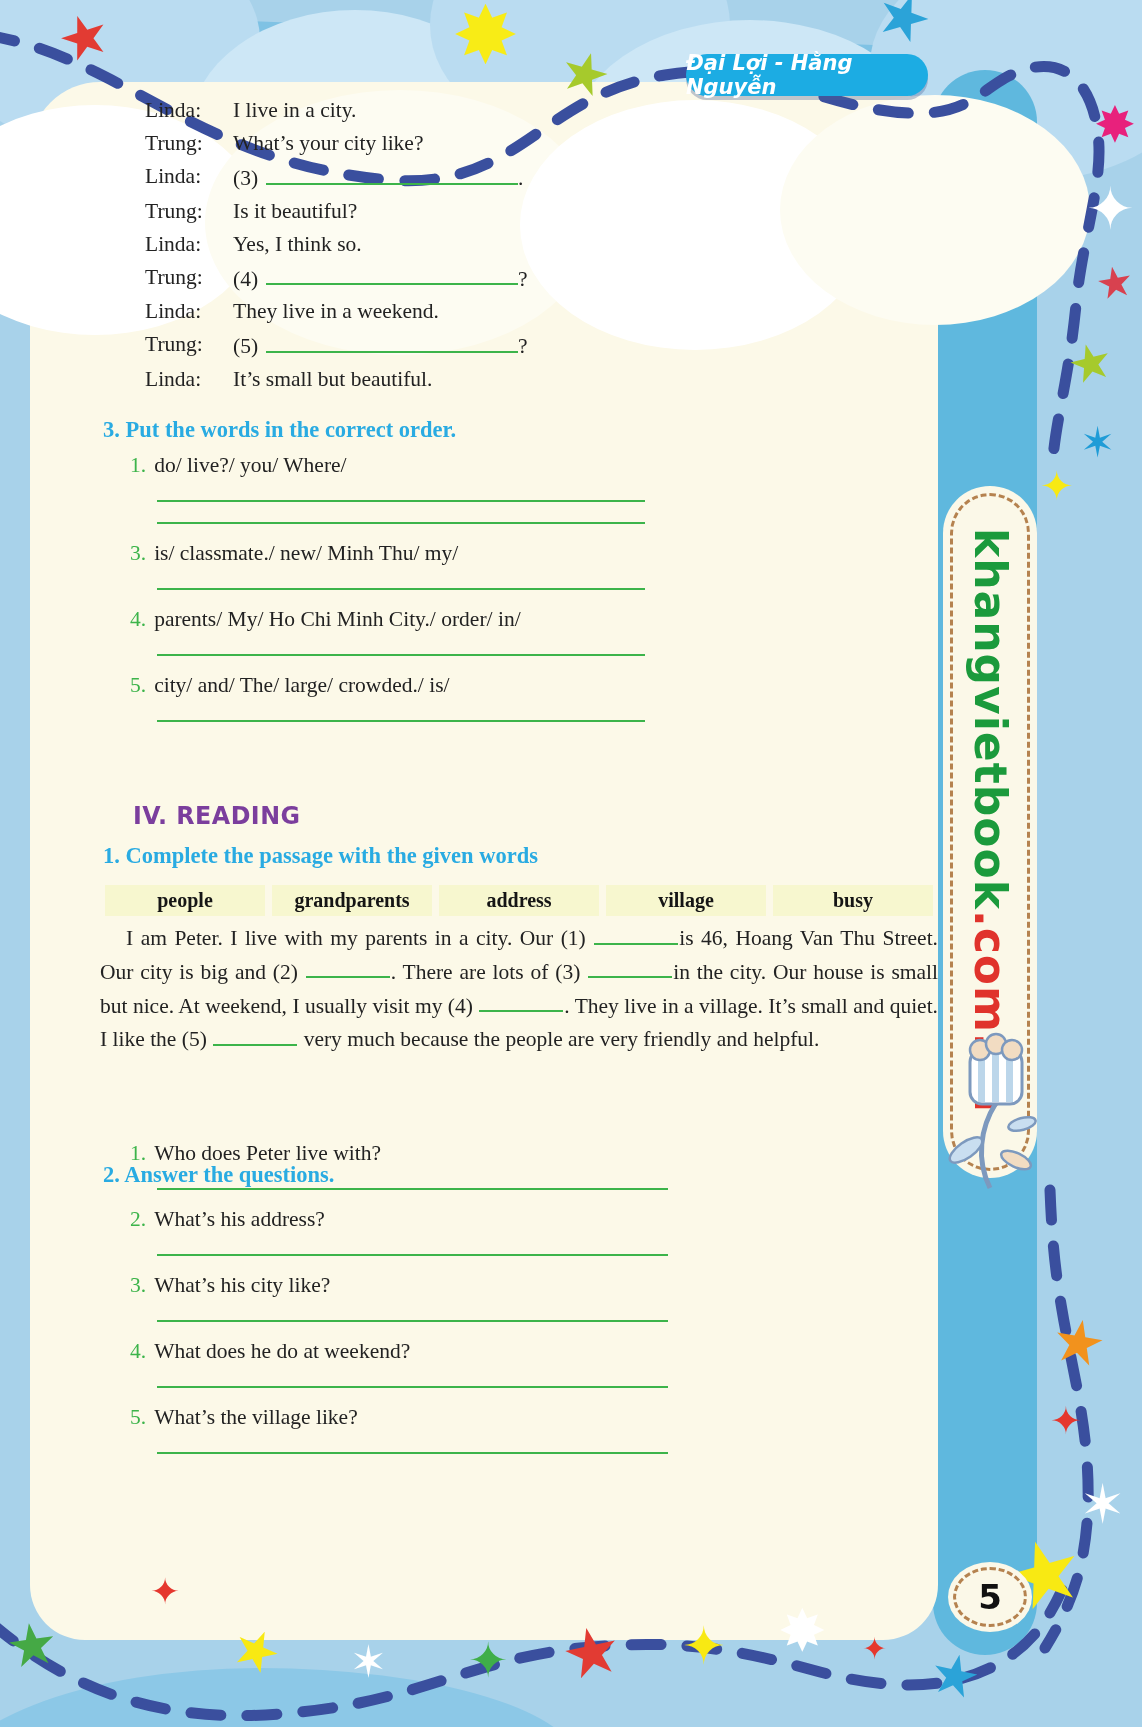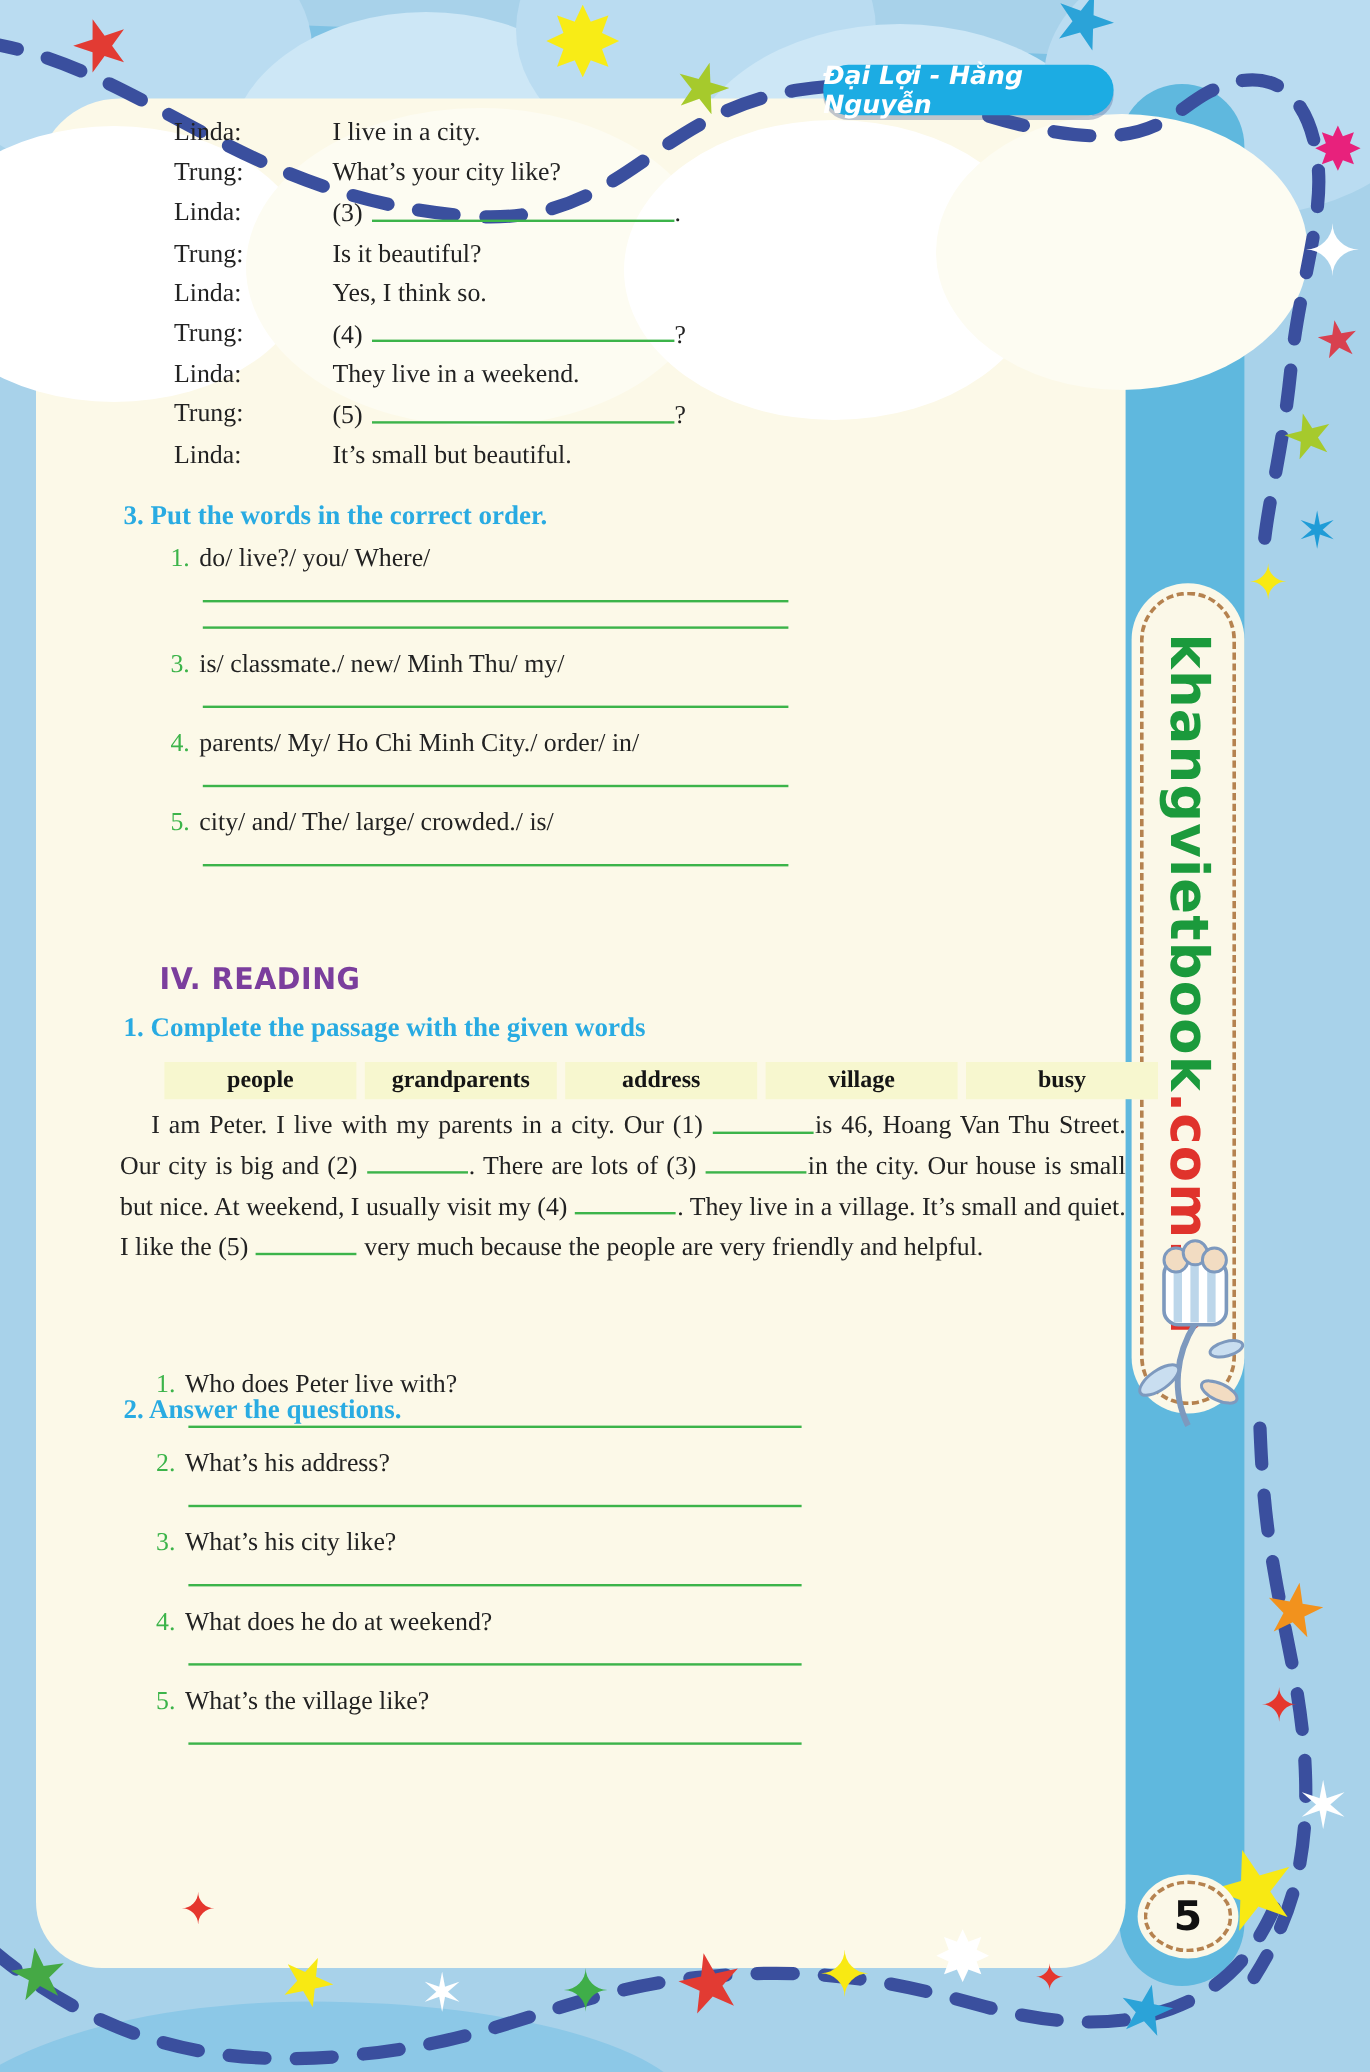--- a/index.html
+++ b/index.html
@@ -51,43 +51,43 @@
   .page-num{position:absolute;left:948px;top:1562px;width:84px;height:70px;z-index:8;
             background:#FBF8E8;border-radius:50%;}
   .pn-dash{position:absolute;inset:5px;border:3px dashed #B5824F;border-radius:50%;
            display:flex;align-items:center;justify-content:center;
            font:700 34px "DejaVu Sans",sans-serif;color:#111;}
 
   
   .content{position:absolute;left:0;top:0;width:1142px;height:1727px;z-index:10;color:#222;}
 
   #dialogue{position:absolute;left:145px;top:94px;width:600px;font-size:21.5px;line-height:33px;}
-  .dlg-row{display:flex;gap:44px;}
+  .dlg-row{display:flex;}
   .dlg-speaker{width:88px;flex:none;}
   .blank{display:inline-block;height:1.05em;border-bottom:2px solid #3CB44A;vertical-align:baseline;}
   .dlg-blank{width:252px;margin-left:8px;}
 
   .blue-h{position:absolute;margin:0;font:700 22.5px "Liberation Serif",serif;color:#29ABE2;}
   .s3h{left:103px;top:417px;}
   .t1h{left:103px;top:843px;}
   .t2h{left:103px;top:1162px;}
   .purple-h{position:absolute;left:133px;top:801px;margin:0;
             font:900 25px "DejaVu Sans",sans-serif;color:#7B3E9D;letter-spacing:.5px;
             transform:scaleX(.95);transform-origin:left;}
 
   .num-block{position:absolute;font-size:21.5px;line-height:30px;}
-  #s3items{left:142px;top:450px;width:560px;}
+  #s3items{left:130px;top:450px;width:560px;}
   #questions{left:130px;top:1138px;width:560px;}
   .num-item{height:30px;white-space:nowrap;}
   .green-num{color:#3CB44A;margin-right:8px;}
   .answer-line{height:0;border-bottom:2px solid #3CB44A;margin:20px 0 14px 27px;}
   .w488{width:488px;}
   .w511{width:511px;}
 
-  .word-bank{position:absolute;left:105px;top:885px;width:828px;display:flex;gap:7px;margin-left:32px;}
+  .word-bank{position:absolute;left:105px;top:885px;width:828px;display:flex;gap:7px;}
   .wb-cell{flex:1;height:31px;background:#F7F7CF;display:flex;align-items:center;justify-content:center;
            font-weight:700;font-size:20px;color:#151515;}
 
   .passage{position:absolute;left:100px;top:920px;width:838px;margin:0;
            font-size:21.5px;line-height:31.2px;text-align:justify;text-indent:26px;}
   .p-blank{width:84px;margin:0 1px;}
 </style>
 </head>
 <body>
 

